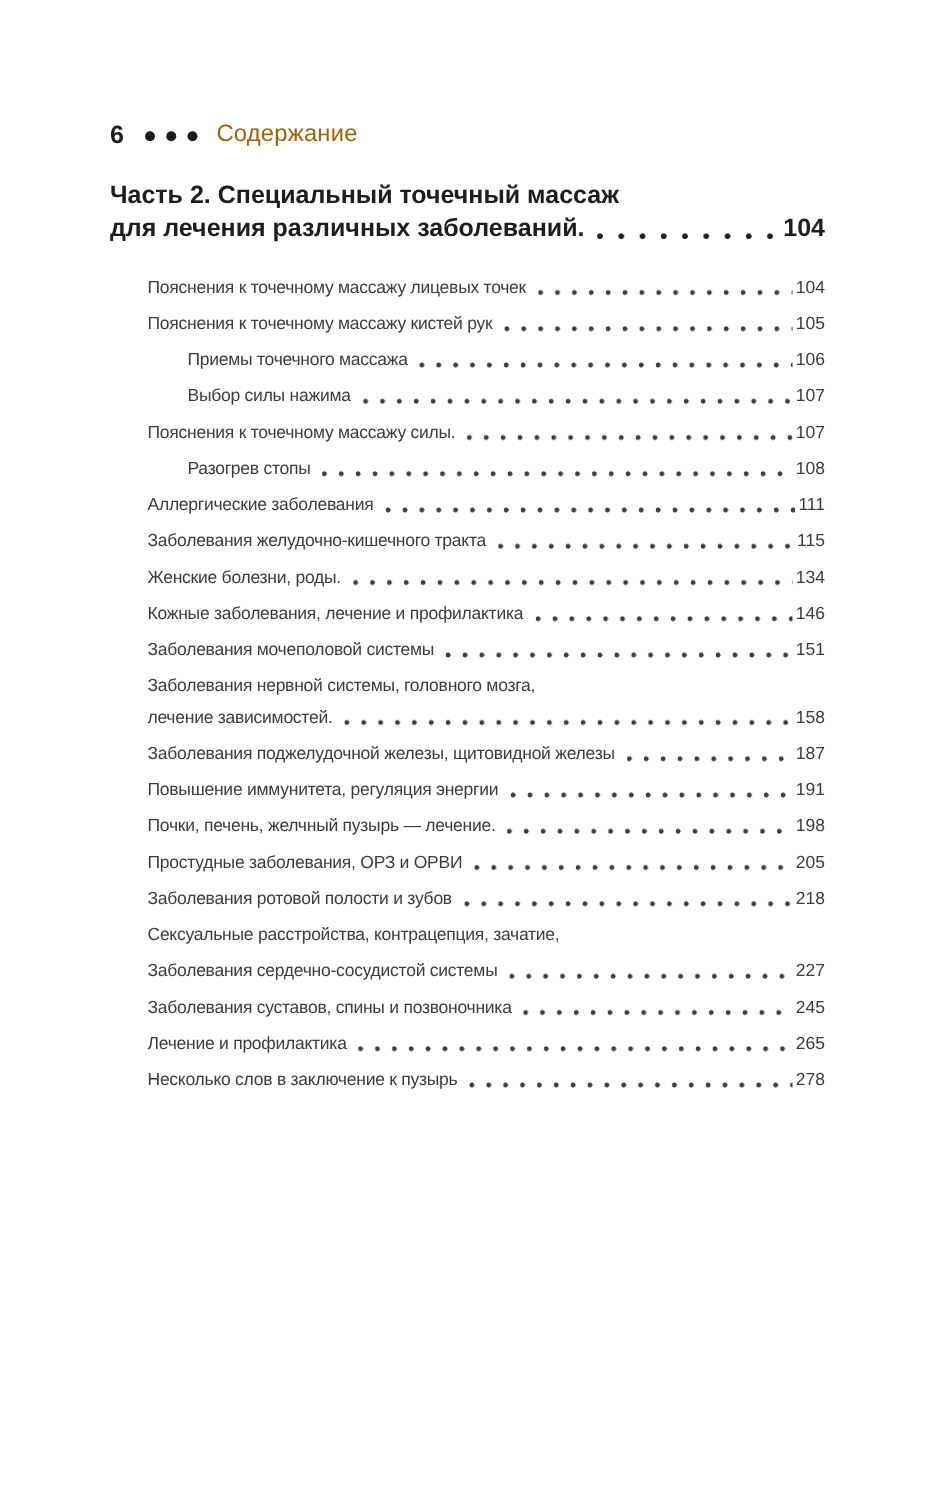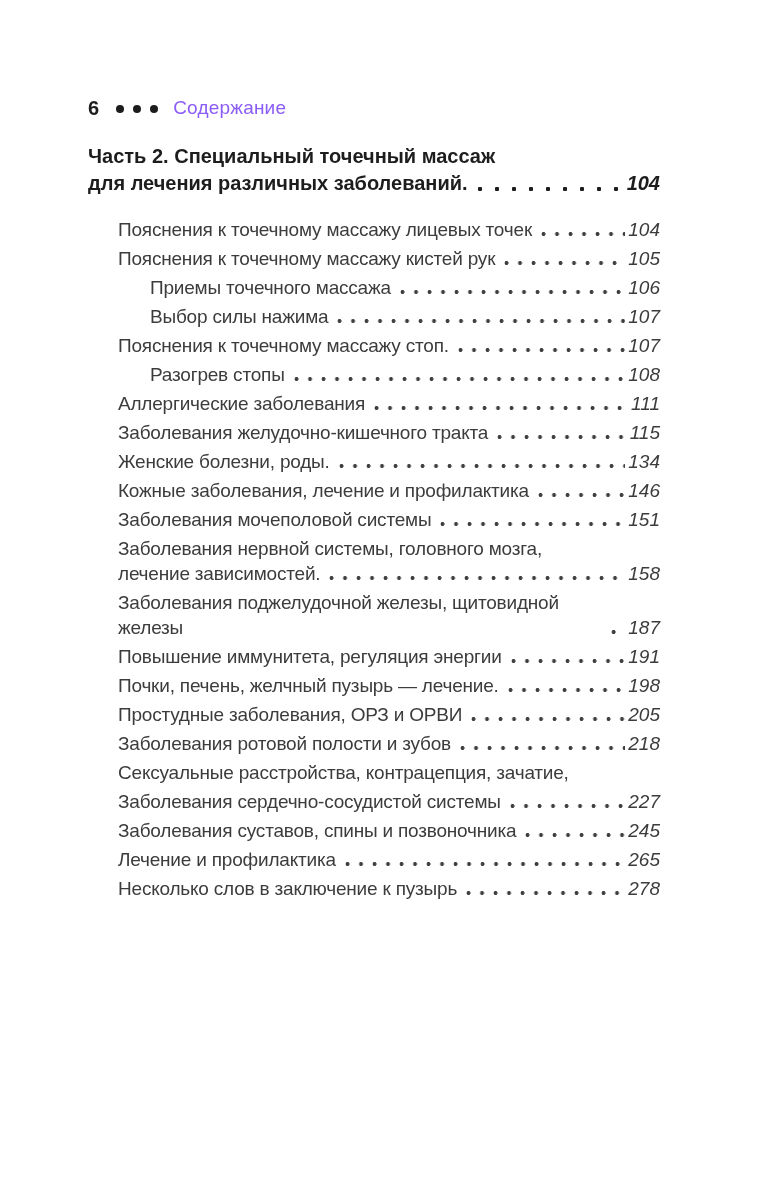--- a/index.html
+++ b/index.html
@@ -31,21 +31,21 @@
     gap: 9px;
     margin: 2px 15px 0 17px;
   }
   .dots3 i {
     width: 8px; height: 8px;
     background: #1c1c1c;
     border-radius: 50%;
   }
   .running {
     font-size: 19px;
-    color: #8b5cf6;
+    color: #a16207;
     letter-spacing: 0.2px;
   }
 
   
   .toc-heading {
     margin-top: 22px;
     margin-bottom: 20px;
     font-size: 20px;
     line-height: 27px;
     font-weight: bold;
@@ -62,26 +62,26 @@
     margin: 0 3px 5px 9px;
     background-image: radial-gradient(circle at 2.5px 3px, #3e3e3e 1.7px, rgba(0,0,0,0) 2.2px);
     background-size: 13.5px 6px;
     background-repeat: repeat-x;
   }
   .leader.bold-leader {
     background-image: radial-gradient(circle at 3px 3px, #1d1d1d 2px, rgba(0,0,0,0) 2.5px);
     background-size: 17px 6px;
     margin-bottom: 5px;
   }
-  .pg, .pageref { white-space: nowrap; font-style: italic; }
+  .pg, .pageref { white-space: nowrap; }
   .pageref { font-weight: bold; }
 
   
   .entry {
-    font-size: 19px;
+    font-size: 14px;
     line-height: 25px;
     color: #3c3c3c;
     margin-bottom: 4px;
   }
   .entry .t { letter-spacing: -0.2px; }
   .lvl1 { padding-left: 30px; }
   .lvl2 { padding-left: 62px; }
 </style>
 </head>
 <body>
@@ -133,21 +133,21 @@
         </div>
         <div class="entry lvl2">
           <div class="row">
             <span class="t">Выбор силы нажима</span>
             <span class="leader"></span>
             <span class="pg">107</span>
           </div>
         </div>
         <div class="entry lvl1">
           <div class="row">
-            <span class="t">Пояснения к точечному массажу стоп.</span>
+            <span class="t">Пояснения к точечному массажу силы.</span>
             <span class="leader"></span>
             <span class="pg">107</span>
           </div>
         </div>
         <div class="entry lvl2">
           <div class="row">
             <span class="t">Разогрев стопы</span>
             <span class="leader"></span>
             <span class="pg">108</span>
           </div>

